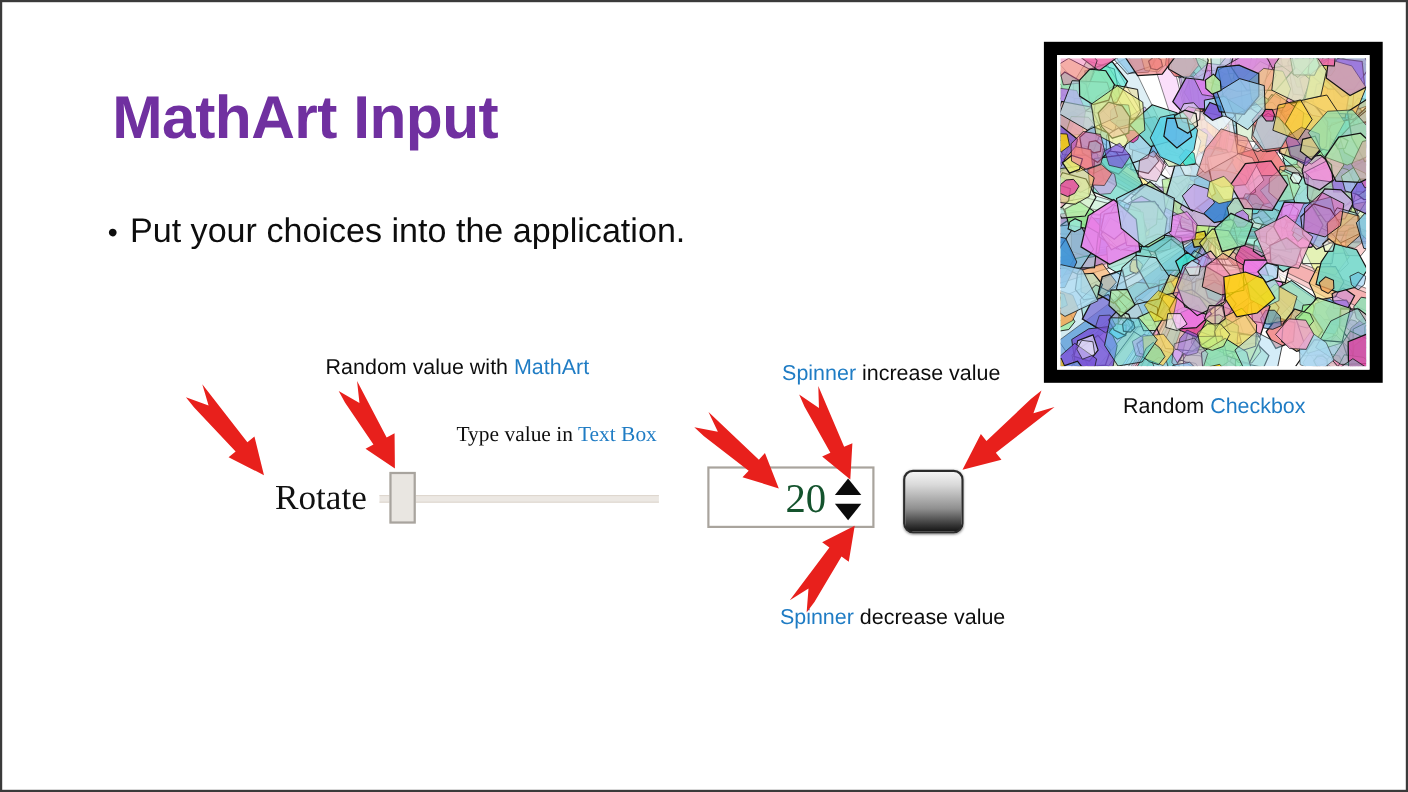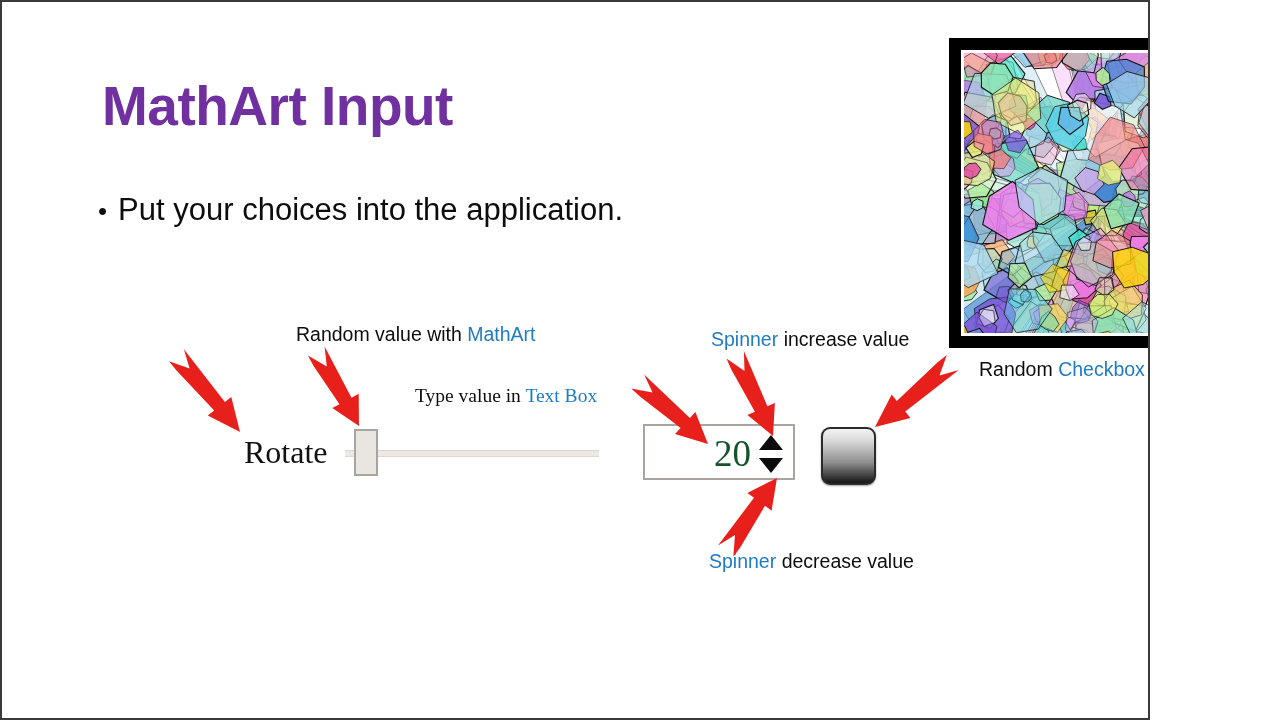--- a/index.html
+++ b/index.html
@@ -8,21 +8,21 @@
     background: #ffffff;
   }
   body {
     width: 1280px;
     height: 720px;
     font-family: "Liberation Sans", sans-serif;
     overflow: hidden;
   }
   #slide {
     position: relative;
-    width: 1150px;
+    width: 1280px;
     height: 720px;
     background: #ffffff;
     box-sizing: border-box;
     border: 2px solid #3a3a3a;
     overflow: hidden;
   }
 
   
   #page-title {
     position: absolute;
@@ -61,26 +61,26 @@
     white-space: nowrap;
     line-height: 1.35;
   }
   .callout .kw { color: #1f7cc4; }
 
   #label-transformation { left: 73px;  top: 308px; }
   #label-slider         { left: 294px; top: 319px; }
   #label-textbox        { left: 413px; top: 381px; font-family: Liberation Serif, serif; }
   #label-spinner-up     { left: 709px; top: 324px; }
   #label-spinner-down   { left: 707px; top: 546px; }
-  #label-checkbox       { left: 977px; top: 354px; }
+  #label-checkbox       { left: 1019px; top: 354px; }
 
   
   #rotate-label {
     position: absolute;
-    left: 242px;
+    left: 248px;
     top: 432px;
     font-family: "Liberation Serif", serif;
     font-size: 32px;
     color: #111111;
     white-space: nowrap;
   }
   #slider-widget {
     position: absolute;
     left: 343px;
     top: 448px;

